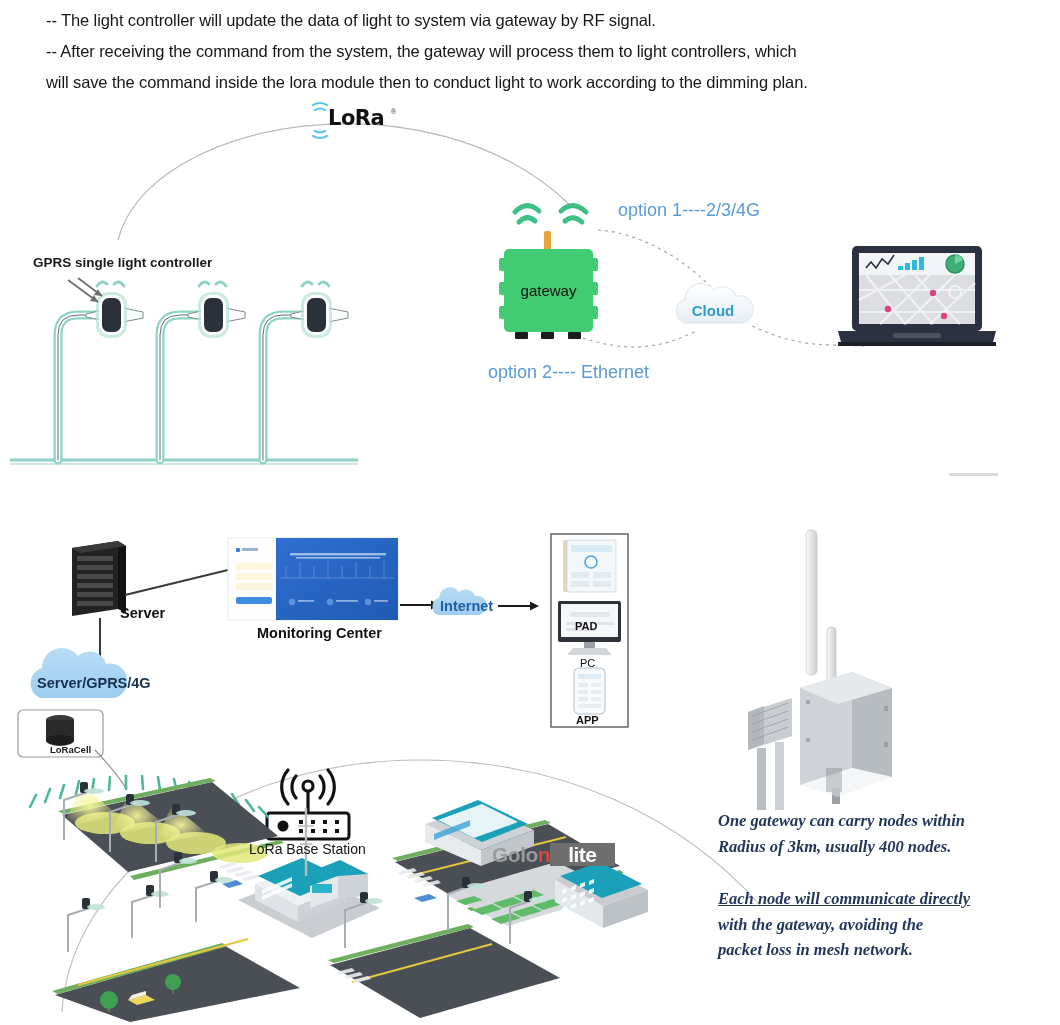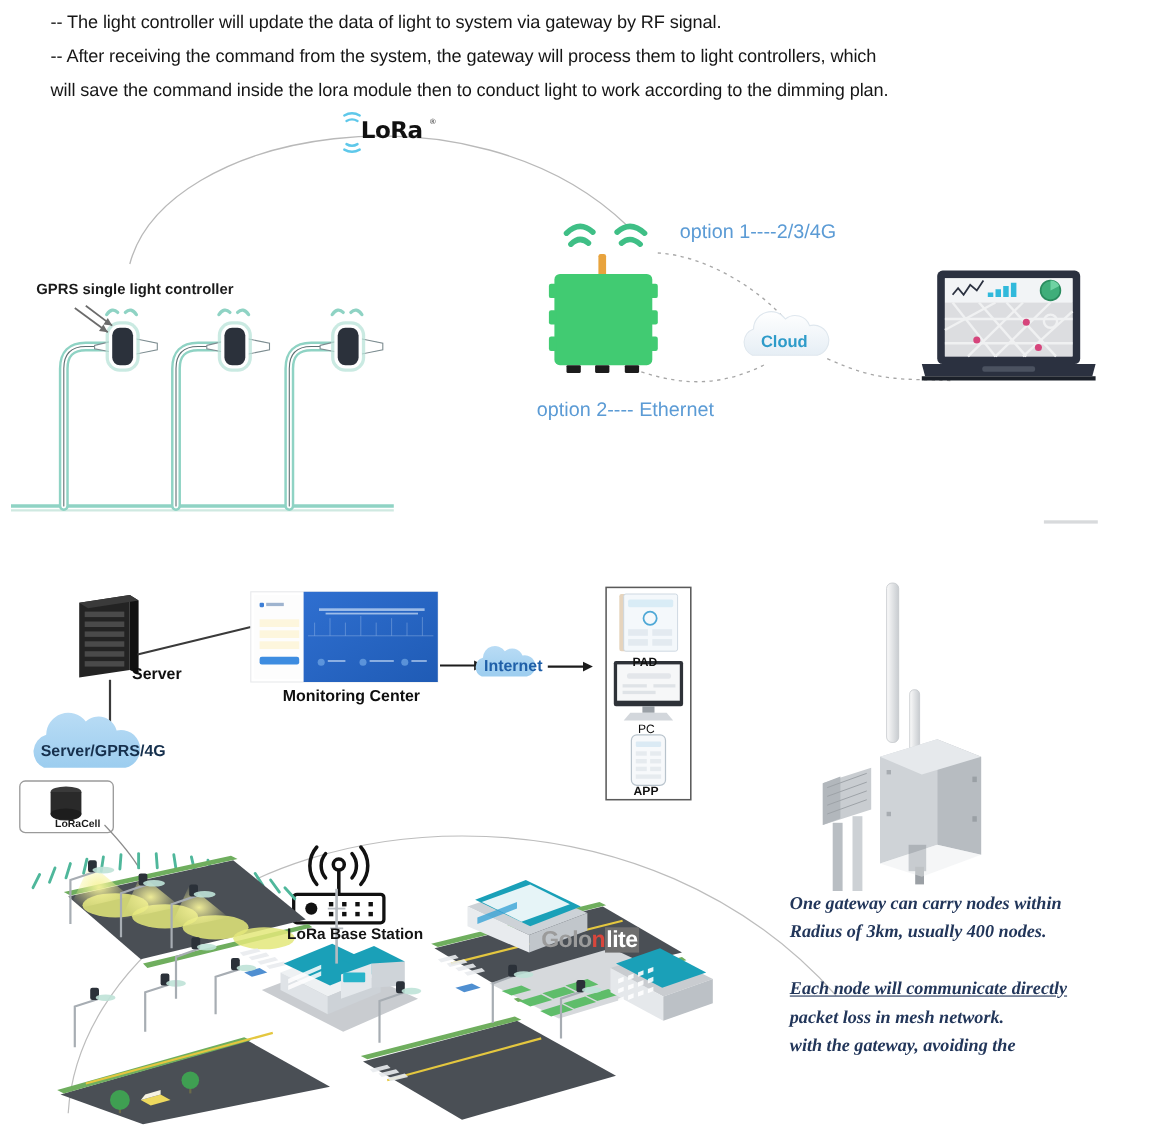--- a/index.html
+++ b/index.html
@@ -29,36 +29,36 @@
   
   .cloud-top{position:absolute;left:672px;top:291px;width:82px;height:42px;}
   .cloud-top .txt{position:absolute;left:0;top:11px;width:82px;text-align:center;
       font-size:15px;font-weight:bold;color:#2e9bc9;z-index:4;
       font-family:"Liberation Sans",sans-serif;}
   .lbl-server{position:absolute;left:120px;top:605px;font-size:14.5px;font-weight:bold;color:#0f0f0f;}
   .lbl-monitor{position:absolute;left:257px;top:625px;font-size:14.5px;font-weight:bold;color:#0f0f0f;}
   .lbl-eth{position:absolute;left:37px;top:675px;font-size:14.5px;font-weight:bold;color:#16304d;z-index:4;}
   .lbl-loracell{position:absolute;left:34px;top:744px;font-size:9.5px;font-weight:bold;color:#1a1a1a;z-index:4;margin-left:16px;}
   .lbl-internet{position:absolute;left:440px;top:598px;font-size:14.5px;font-weight:bold;color:#1f5fa8;z-index:4;}
-  .lbl-pad{position:absolute;left:575px;top:596px;font-size:11px;font-weight:bold;color:#111;}
+  .lbl-pad{position:absolute;left:575px;top:620px;font-size:11px;font-weight:bold;color:#111;}
   .lbl-pc{position:absolute;left:580px;top:657px;font-size:11px;font-weight:normal;color:#111;}
   .lbl-app{position:absolute;left:576px;top:714px;font-size:11px;font-weight:bold;color:#111;}
-  .lbl-bs{position:absolute;left:249px;top:841px;font-size:14px;font-weight:bold;color:#141414;z-index:5;margin-left:12px;}
+  .lbl-bs{position:absolute;left:249px;top:841px;font-size:14px;font-weight:normal;color:#141414;z-index:5;}
 
   .note{position:absolute;left:718px;top:808px;width:320px;}
   .note p{margin:0;font-size:16.5px;line-height:25.5px;font-style:italic;font-weight:bold;
      color:#22365a;font-family:"Liberation Serif",serif;}
   .note p.gap{margin-top:27px;text-decoration:underline;}
 
   
   .wm{position:absolute;left:492px;top:843px;font-size:21px;font-weight:bold;
       font-family:"Liberation Sans",sans-serif;z-index:30;letter-spacing:-0.5px;}
   .wm .a{color:#9b9b9b;}
   .wm .b{color:#d9463c;}
-  .wm .c{color:#ffffff;background:#6e6e6e;padding:0 1px;}
+  .wm .c{color:#ffffff;background:#6e6e6e;padding:0 18px;}
 
   svg{display:block;}
   .svg-layer{position:absolute;left:0;top:0;width:1060px;height:1025px;pointer-events:none;}
 </style>
 </head>
 <body>
 
 <div class="page">
 
   <div class="intro">
@@ -614,20 +614,21 @@
       <ellipse cx="188" cy="861" rx="9" ry="3" fill="#bfe3d8" opacity="0.9"></ellipse>
     </g>
   </svg>
 
   <div class="lora-logo">
     <span class="word">LoRa</span>
     <span class="tm">®</span>
   </div>
 
   <div class="label-nema">GPRS single light controller</div>
+  <div class="gw-label">gateway</div>
   <div class="opt1">option 1----2/3/4G</div>
   <div class="opt2">option 2---- Ethernet</div>
   <div class="cloud-top">
     <span class="txt">Cloud</span>
   </div>
 
   <div class="lbl-server">Server</div>
   <div class="lbl-monitor">Monitoring Center</div>
   <div class="lbl-eth">Server/GPRS/4G</div>
   <div class="lbl-loracell">LoRaCell</div>
@@ -638,17 +639,17 @@
   <div class="lbl-bs">LoRa Base Station</div>
 
   <div class="wm">
     <span class="a">Golo</span><span class="b">n</span><span class="c">lite</span>
   </div>
 
   <div class="note">
     <p>One gateway can carry nodes within</p>
     <p>Radius of 3km, usually 400 nodes.</p>
     <p class="gap">Each node will communicate directly</p>
+    <p>with the gateway, avoiding the</p>
     <p>packet loss in mesh network.</p>
-    <p>with the gateway, avoiding the</p>
   </div>
 
 </div>
 
 </body></html>

